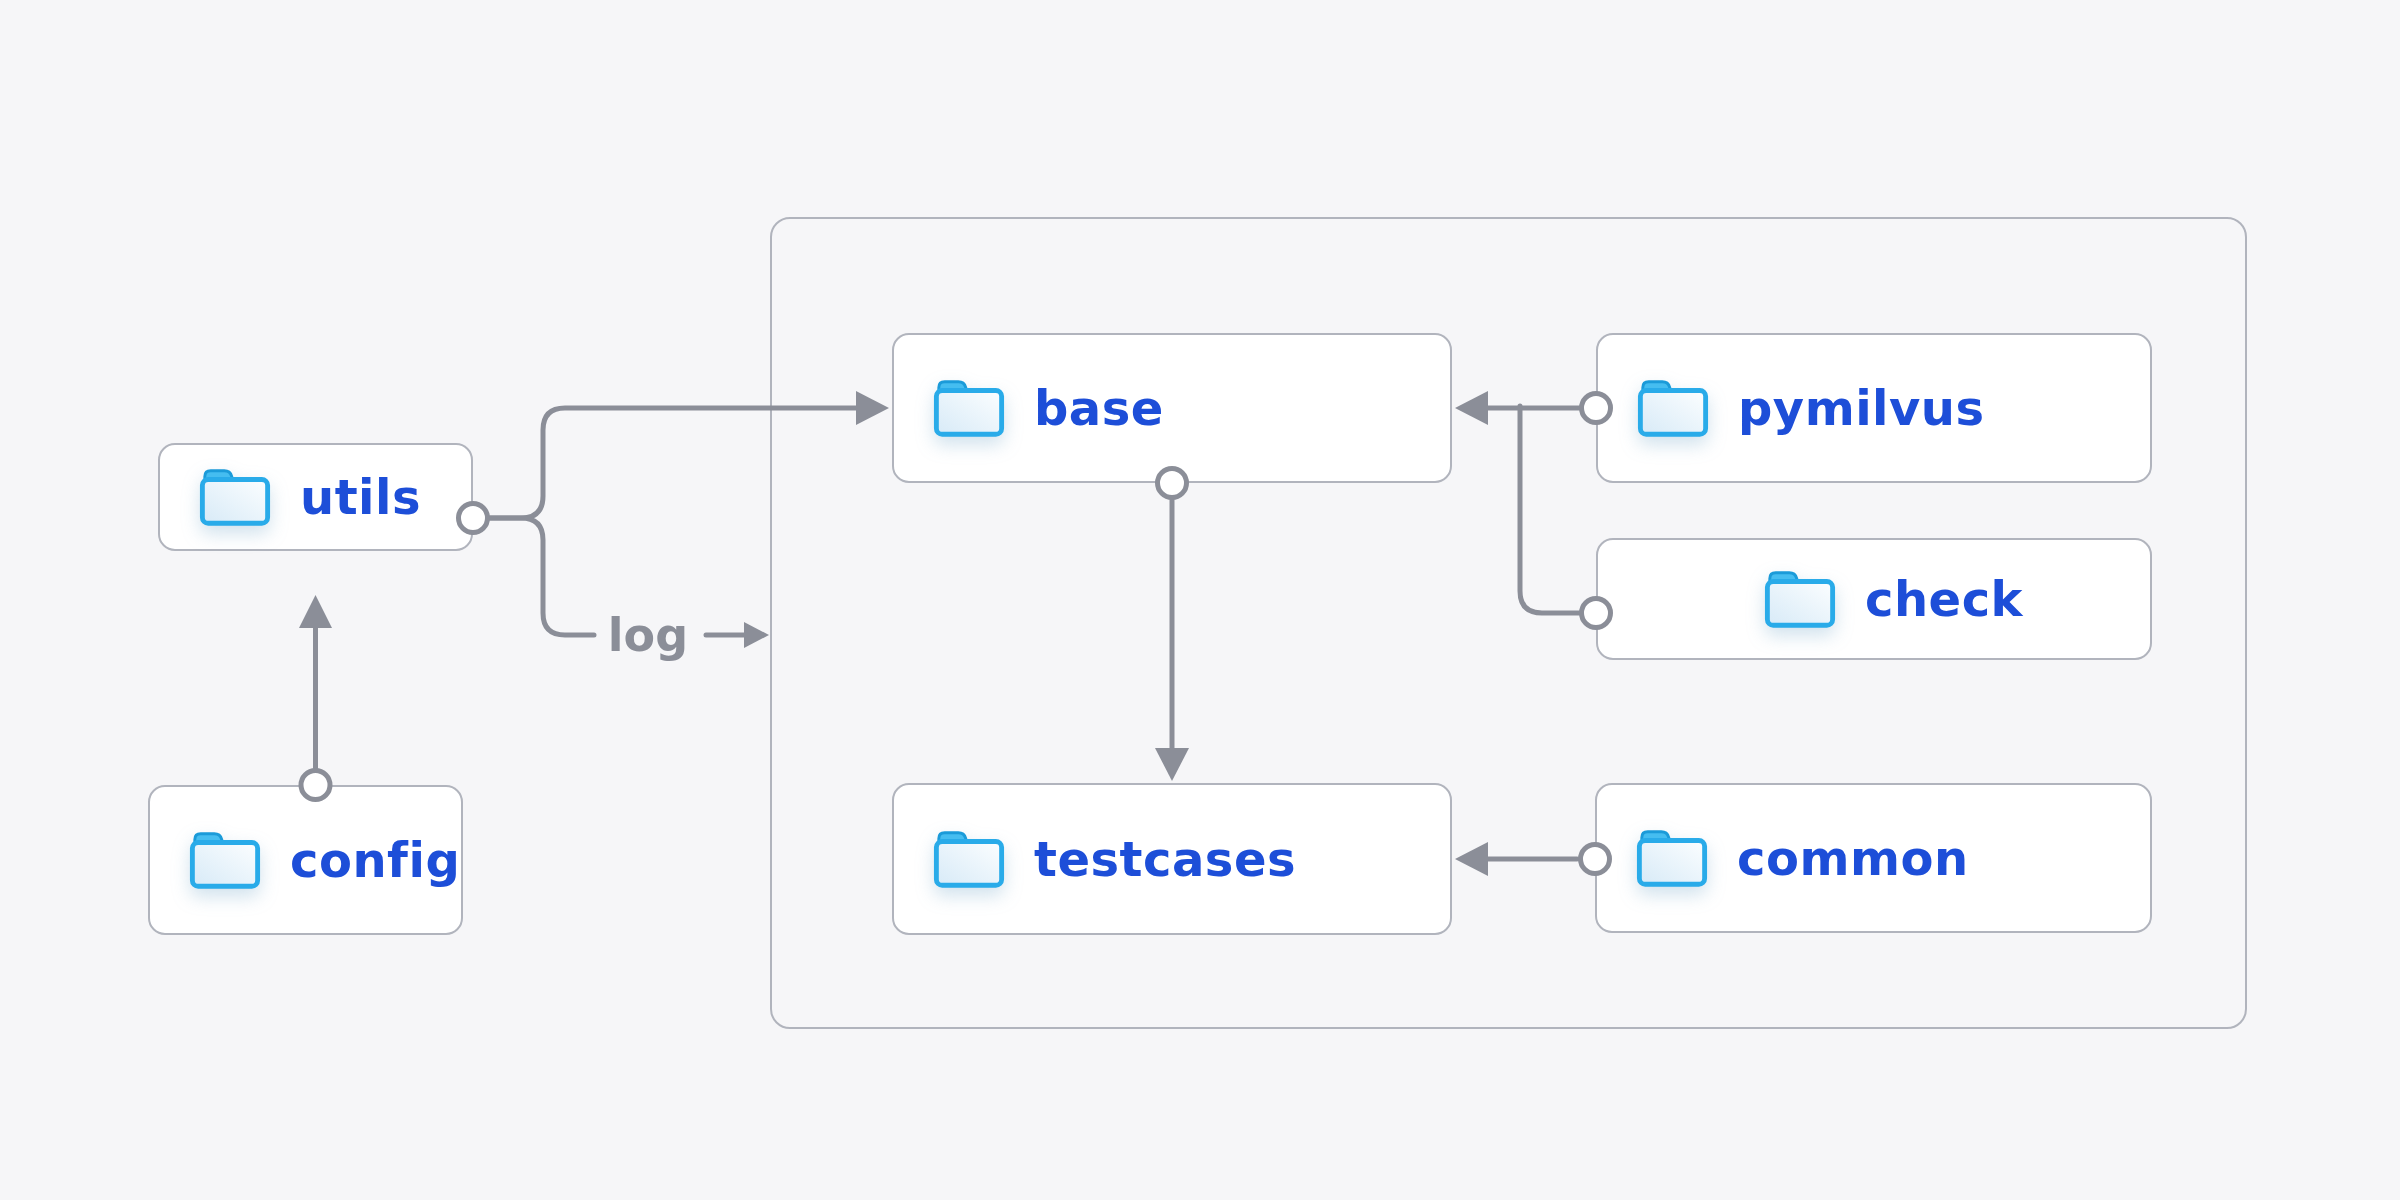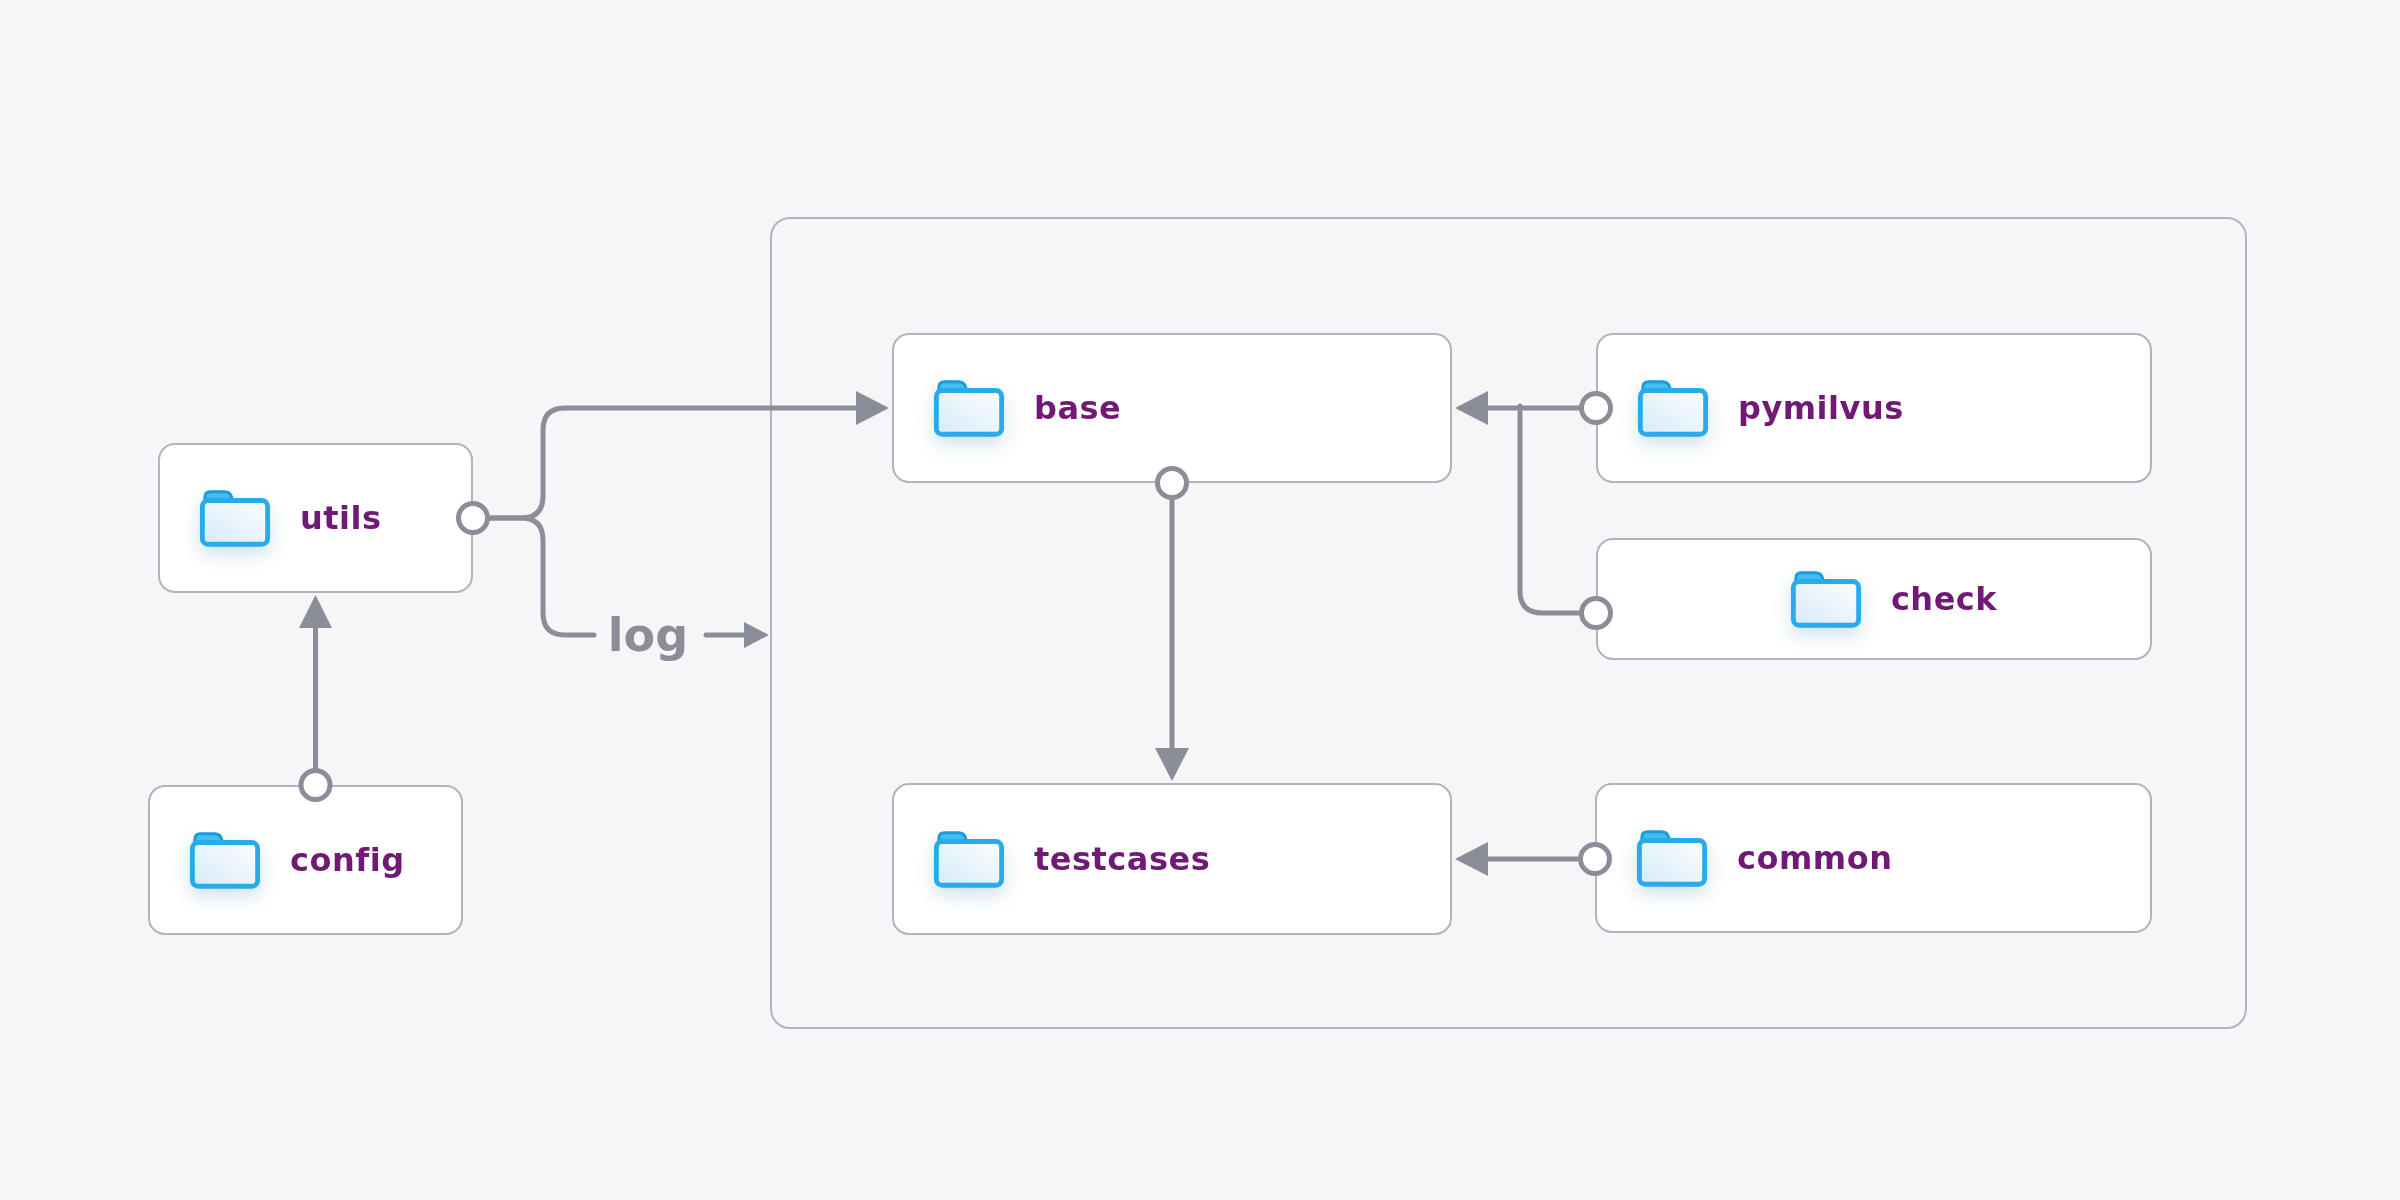--- a/index.html
+++ b/index.html
@@ -55,34 +55,34 @@
     background: #ffffff;
     border: 2px solid #b1b4bd;
     border-radius: 17px;
     display: flex;
     align-items: center;
     padding-left: 38px;
     gap: 28px;
     z-index: 2;
   }
   .node-label {
-    font-size: 32px;
+    font-size: 48px;
     font-weight: 600;
-    color: #701a75;
+    color: #1d4ed8;
     letter-spacing: 0.5px;
     white-space: nowrap;
   }
   .folder-icon {
     display: inline-flex;
     width: 74px; height: 62px;
     filter: drop-shadow(0px 8px 9px rgba(90, 150, 190, 0.28));
   }
   .folder-icon svg { width: 100%; height: 100%; }
 
-  #node-utils     { left: 158px;  top: 443px; width: 315px; height: 150px; }
+  #node-utils     { left: 158px;  top: 443px; width: 315px; height: 108px; }
   #node-config    { left: 148px;  top: 785px; width: 315px; height: 150px; }
   #node-base      { left: 892px;  top: 333px; width: 560px; height: 150px; }
   #node-pymilvus  { left: 1596px; top: 333px; width: 556px; height: 150px; }
   #node-check     { left: 1596px; top: 538px; width: 556px; height: 122px; justify-content: center; }
   #node-testcases { left: 892px;  top: 783px; width: 560px; height: 152px; }
   #node-common    { left: 1595px; top: 783px; width: 557px; height: 150px; }
 
   
   .connectors {
     position: absolute;

